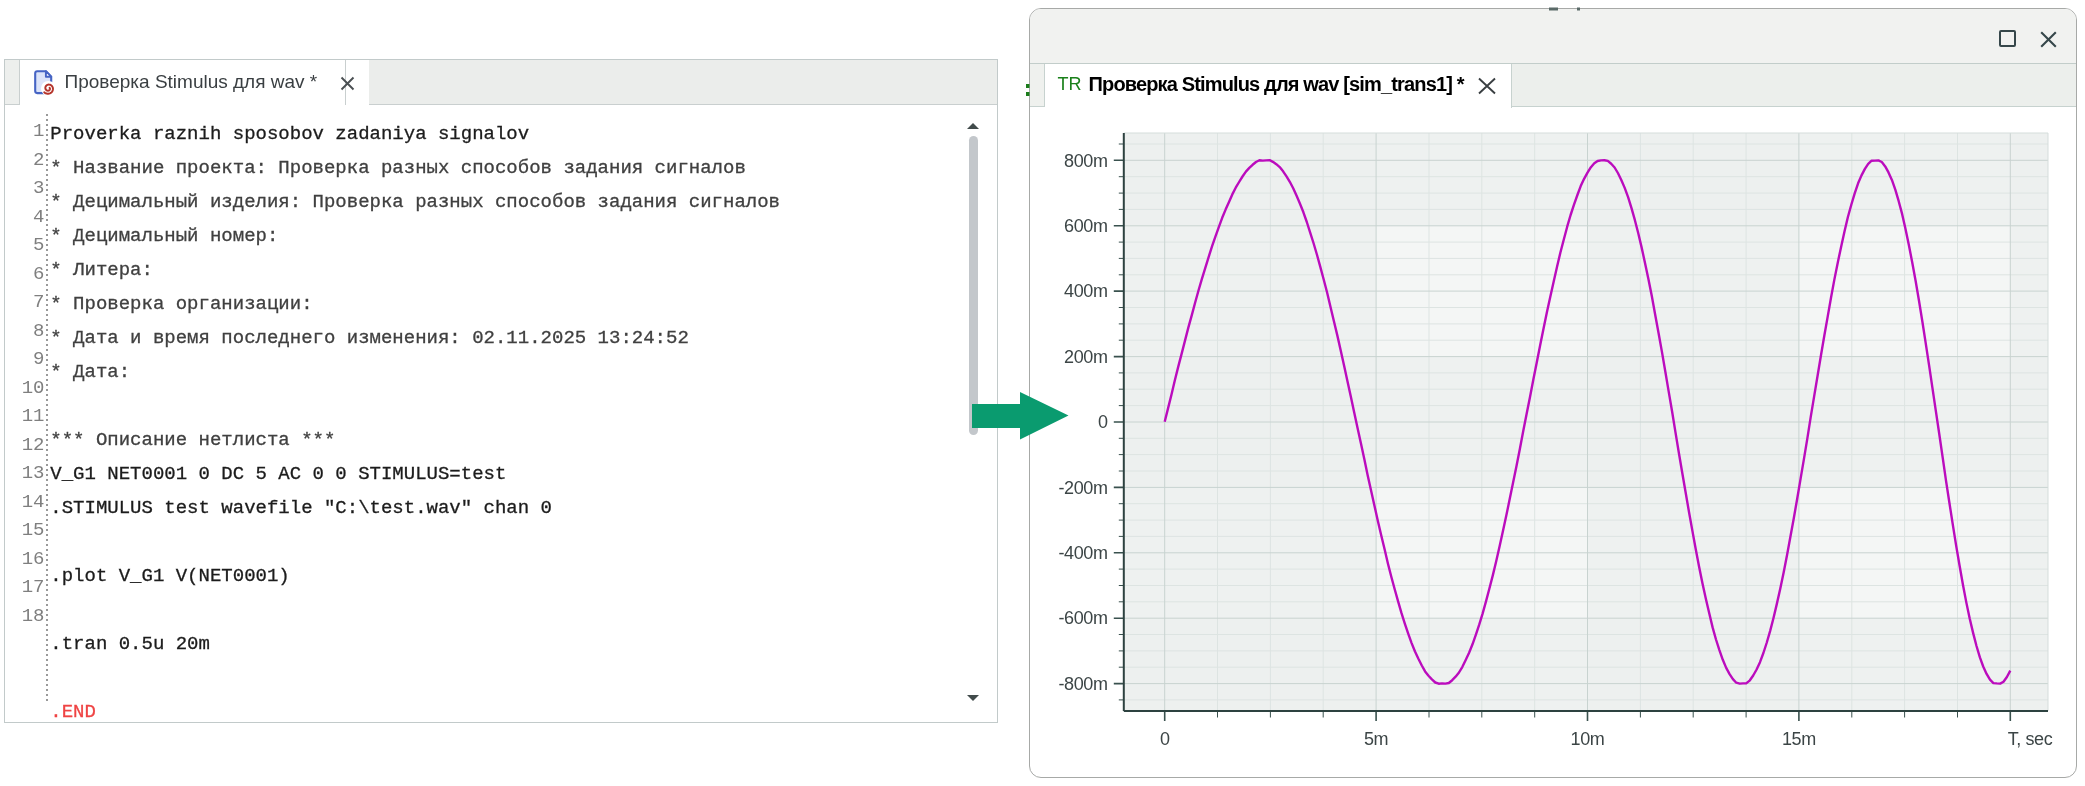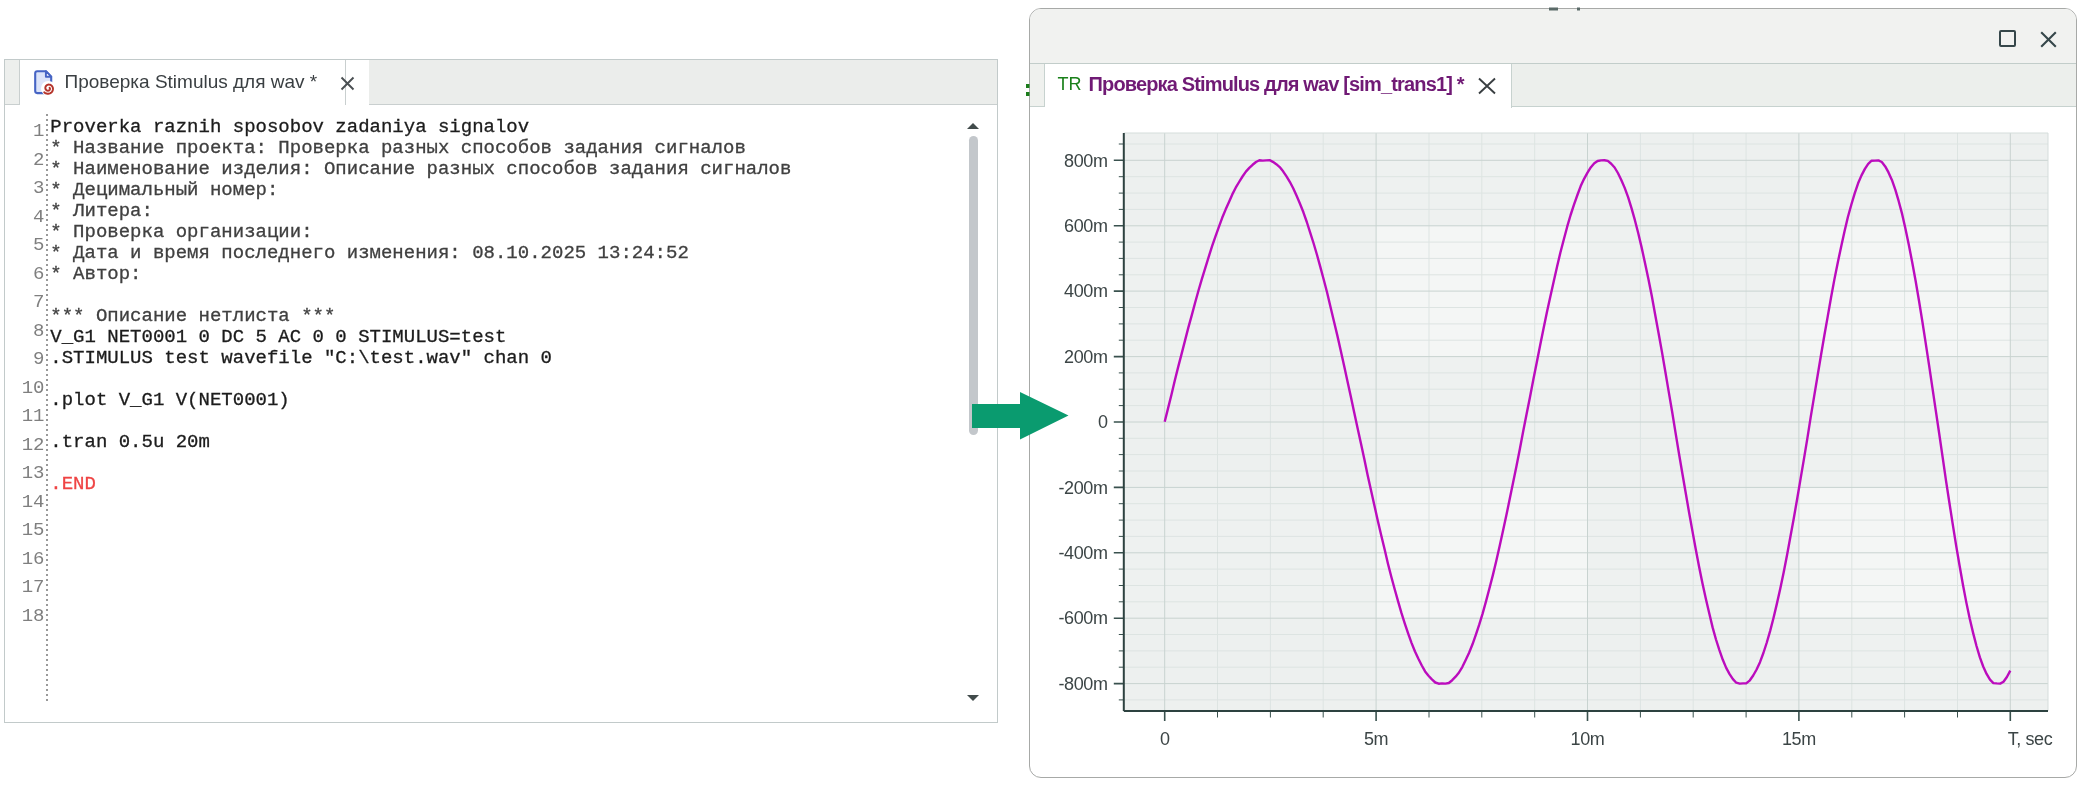--- a/index.html
+++ b/index.html
@@ -15,21 +15,21 @@
   #lstrip { position:absolute; left:363.5px; top:0; right:0; height:44.5px;
     background:#ebedeb; border-bottom:1px solid #c9cfcf; }
   #ltabtext { position:absolute; left:44.5px; top:0; height:44px; line-height:43px;
     font-size:19px; color:#3a3f42; white-space:pre; }
   #gutter { position:absolute; left:0; top:57px; width:39.5px; text-align:right;
     font-family:"Liberation Mono", monospace; font-size:19px; line-height:28.5px;
     color:#7f7f7f; white-space:pre; }
   #dots { position:absolute; left:40.8px; top:54px; width:2px; height:588px;
     background-image:repeating-linear-gradient(to bottom,#999 0 2px,transparent 2px 5px); }
   #code { position:absolute; left:45.3px; top:57px; -webkit-text-stroke:0.3px;
-    font-family:"Liberation Mono", monospace; font-size:19px; line-height:21px;
+    font-family:"Liberation Mono", monospace; font-size:19px; line-height:34px;
     color:#1c1c1c; white-space:pre; }
   #code .c { color:#404040; }
   #code .b { color:#ef4444; }
   #sthumb { position:absolute; left:963.5px; top:76px; width:9.5px; height:299px;
     background:#c3c7cb; border-radius:5px; }
   .tri-up { position:absolute; width:0; height:0;
     border-left:6px solid transparent; border-right:6px solid transparent;
     border-bottom:6.5px solid #414b4b; }
   .tri-dn { position:absolute; width:0; height:0;
     border-left:6px solid transparent; border-right:6px solid transparent;
@@ -43,21 +43,21 @@
     border:2px solid #36474a; border-radius:2px; }
   #rtabrow { position:absolute; left:0; top:55px; width:100%; height:42.5px;
     background:#ecefec; border-bottom:1px solid #c7d2cf; }
   #rcap { position:absolute; left:0; top:0; width:14.5px; height:100%;
     background:#eff1ee; border-right:1px solid #c7d2cf; }
   #rtab { position:absolute; left:14.5px; top:0; width:467px; height:43.5px;
     background:#fff; border-right:1px solid #c7d2cf; }
   #rtr { position:absolute; left:13px; top:0; height:42px; line-height:41px;
     font-size:18px; color:#1a801a; }
   #rtitletext { position:absolute; left:44px; top:0; height:42px; line-height:41px;
-    white-space:pre; font-size:20px; letter-spacing:-0.85px; font-weight:bold; color:#701a75; }
+    white-space:pre; font-size:20px; letter-spacing:-0.85px; font-weight:bold; color:#000000; }
 </style></head>
 <body>
 
 <div class="abs" id="lpanel">
   <div id="lcap"></div>
   <div id="ltab">
     <svg style="position:absolute;left:13.5px;top:9.5px;overflow:visible" width="20" height="26" viewBox="0 0 20 26">
       <path d="M11.9 1.2 L3.2 1.2 Q1.2 1.2 1.2 3.2 L1.2 21.1 Q1.2 23.1 3.2 23.1 L15.2 23.1 Q17.2 23.1 17.2 21.1 L17.2 6.7 Z" fill="#dce4f9" stroke="#4664c4" stroke-width="2.1" stroke-linejoin="round"></path>
       <path d="M11.9 1.2 L11.9 6.7 L17.2 6.7 Z" fill="#ffffff" stroke="#4664c4" stroke-width="1.9" stroke-linejoin="round"></path>
       <circle cx="14.4" cy="18.4" r="7.5" fill="#ffffff"></circle>
@@ -83,26 +83,26 @@
 12
 13
 14
 15
 16
 17
 18</div>
   <div id="dots"></div>
   <div id="code">Proverka raznih sposobov zadaniya signalov
 <span class="c">* Название проекта: Проверка разных способов задания сигналов</span>
-<span class="c">* Наименование изделия: Описание разных способов задания сигналов</span>
+<span class="c">* Децимальный изделия: Проверка разных способов задания сигналов</span>
 <span class="c">* Децимальный номер:</span>
 <span class="c">* Литера:</span>
 <span class="c">* Проверка организации:</span>
-<span class="c">* Дата и время последнего изменения: 08.10.2025 13:24:52</span>
-<span class="c">* Автор:</span>
+<span class="c">* Дата и время последнего изменения: 02.11.2025 13:24:52</span>
+<span class="c">* Дата:</span>
 
 <span class="c">*** Описание нетлиста ***</span>
 V_G1 NET0001 0 DC 5 AC 0 0 STIMULUS=test
 .STIMULUS test wavefile "C:\test.wav" chan 0
 
 .plot V_G1 V(NET0001)
 
 .tran 0.5u 20m
 
 <span class="b">.END</span></div>

